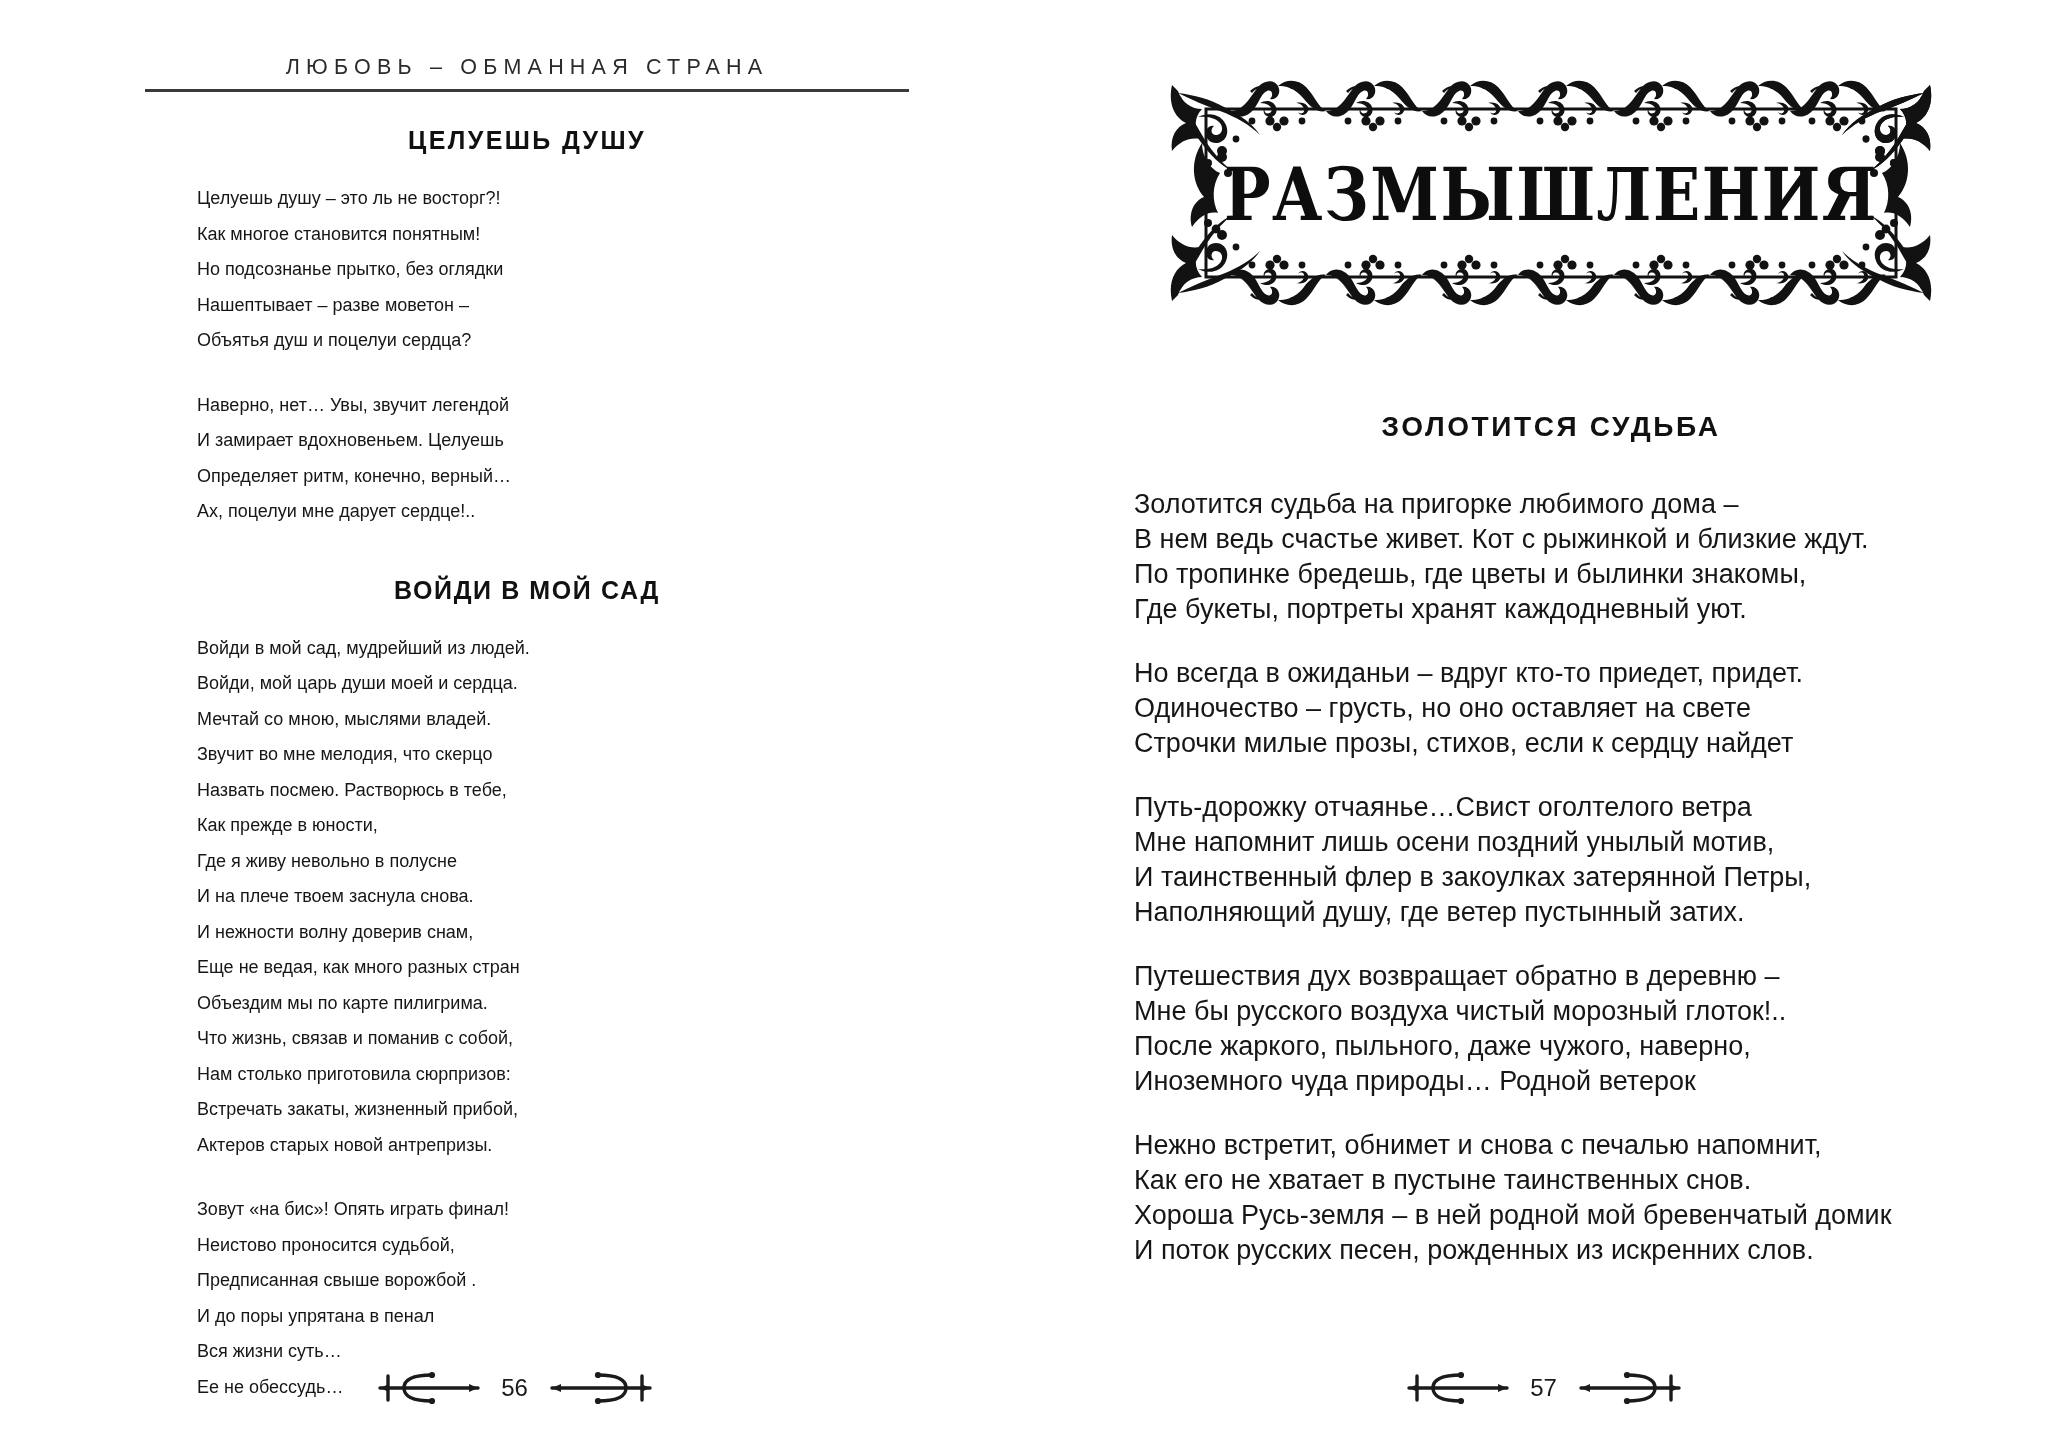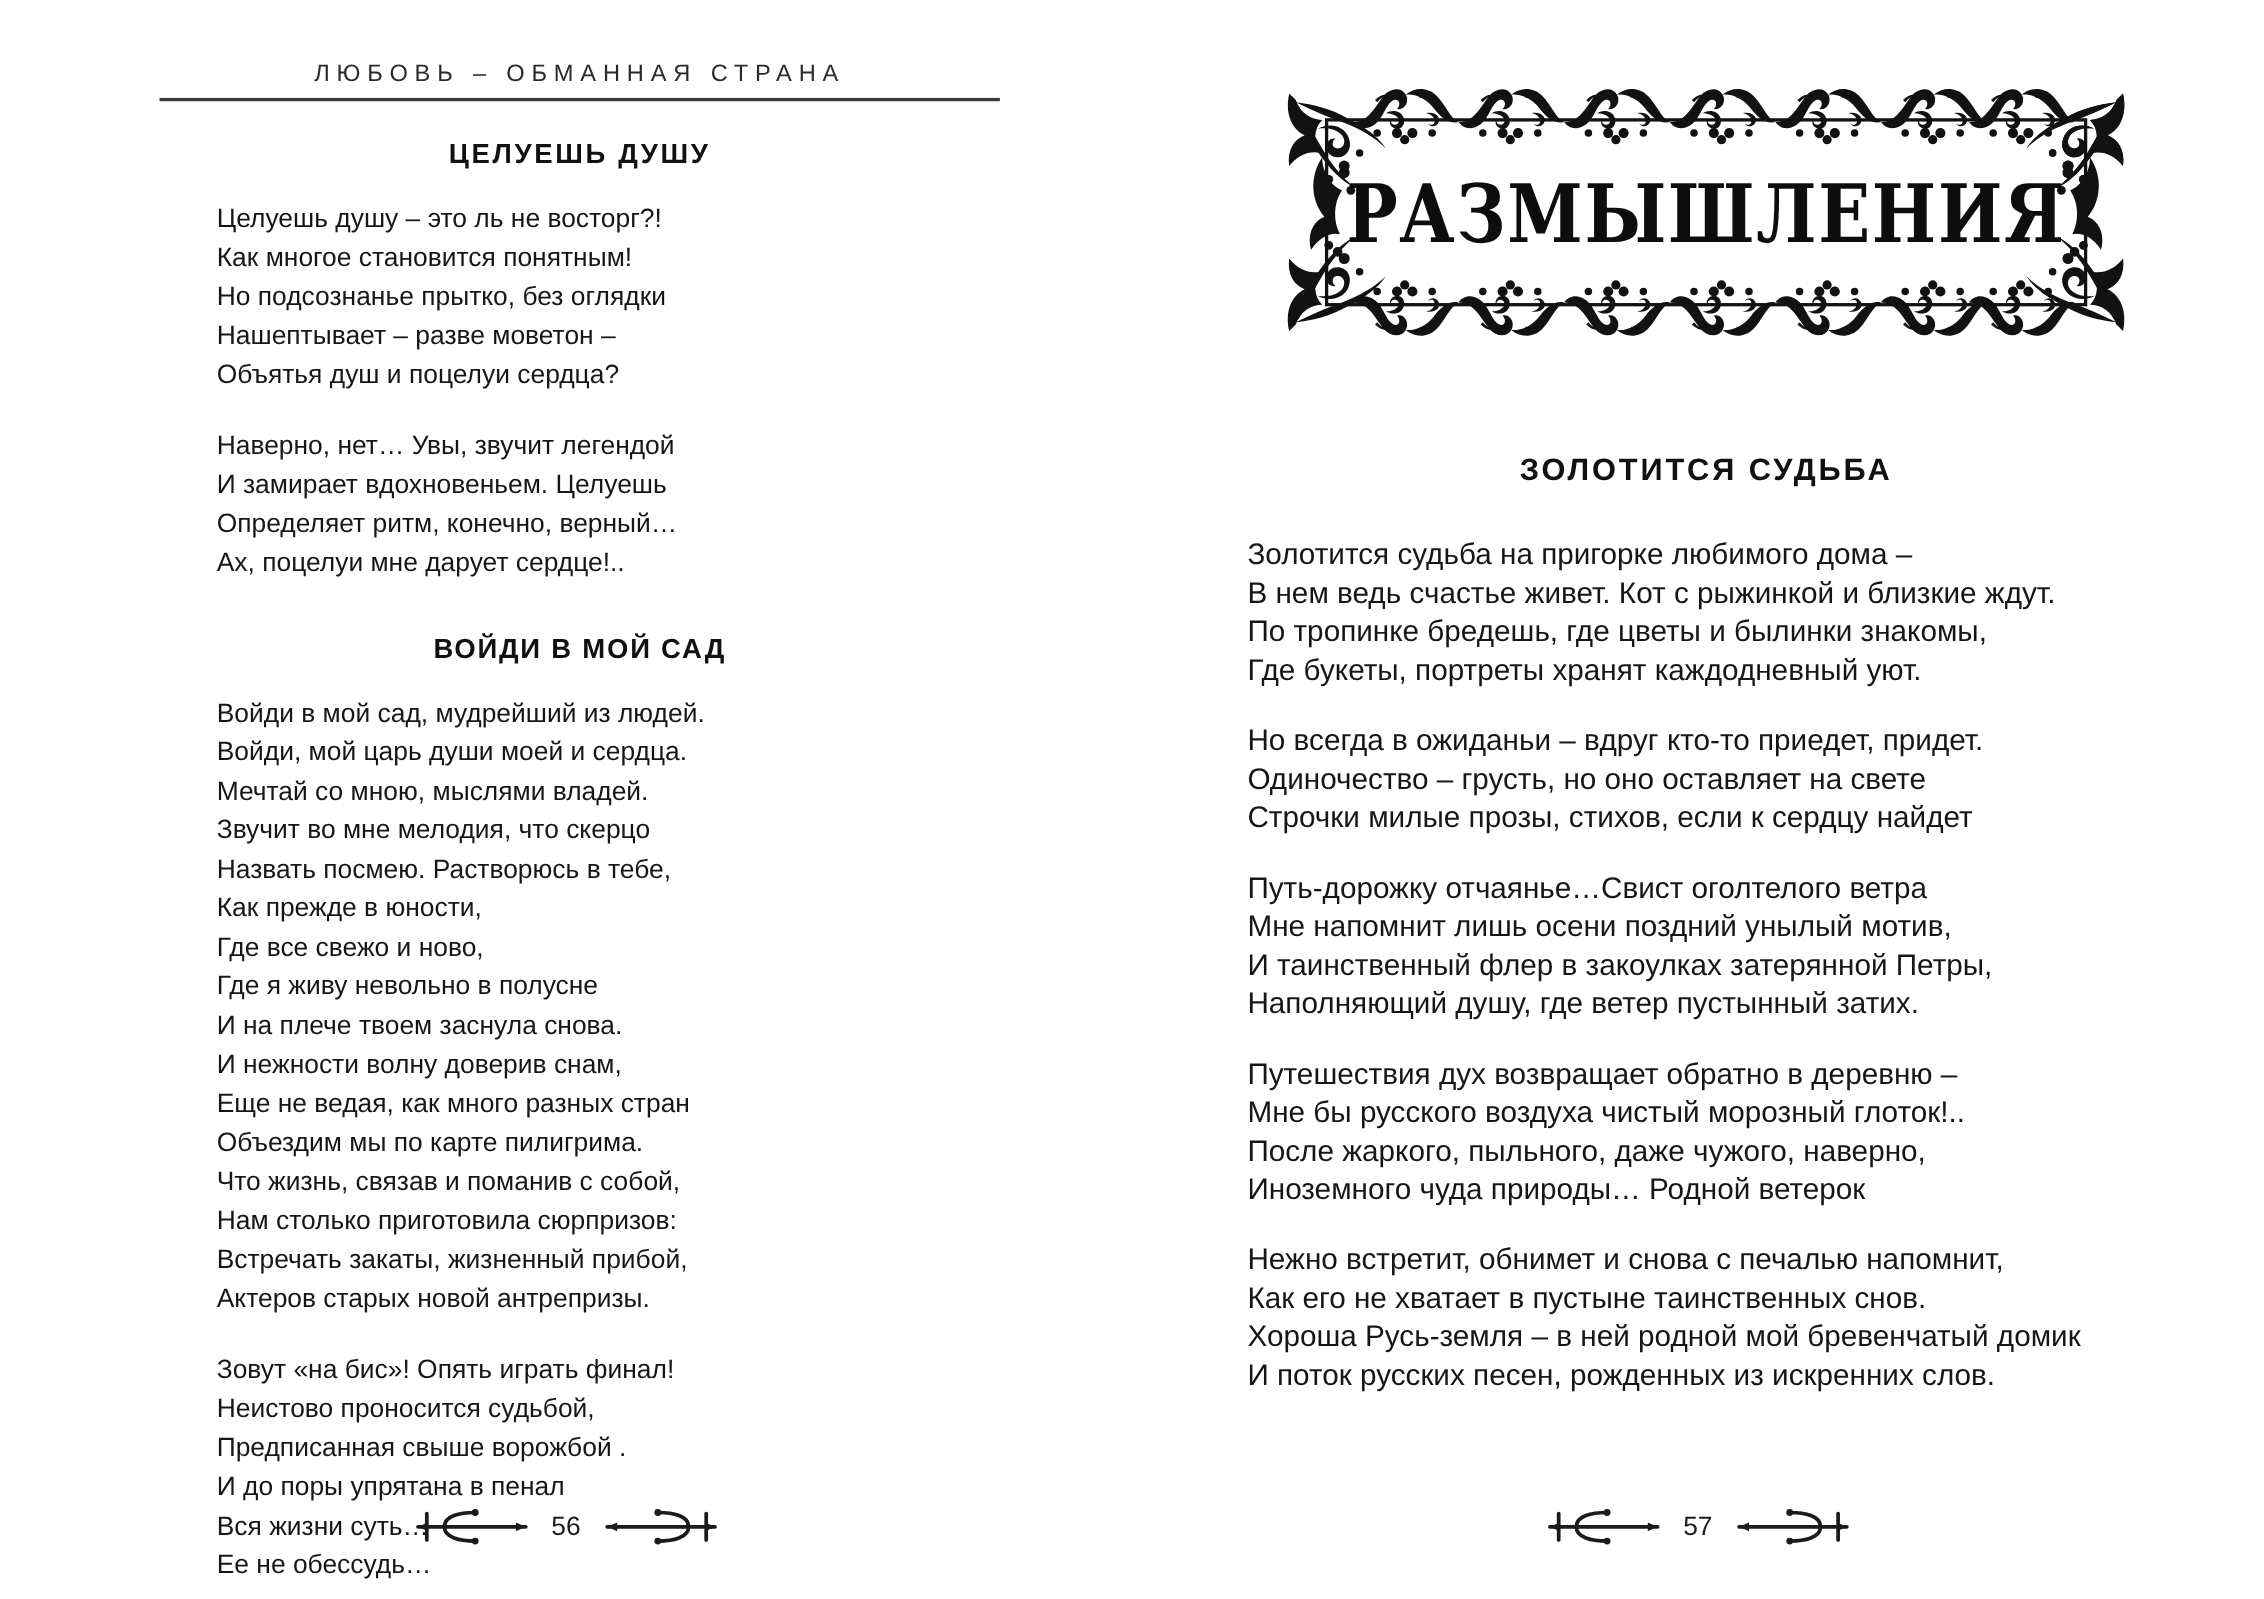--- a/index.html
+++ b/index.html
@@ -63,21 +63,21 @@
     color: #111111;
     white-space: nowrap;
   }
   .poem-title.tight { letter-spacing: 1.6px; }
 
   .stanza {
     margin: 0 0 29px 0;
   }
   .stanza:last-child { margin-bottom: 0; }
   .line {
-    font-size: 24px;
+    font-size: 18px;
     line-height: 35.5px;
     white-space: nowrap;
     color: #161616;
   }
   .page-left .line { padding-left: 52px; }
   .page-right .line { font-size: 27px; line-height: 35px; }
 
   .poem-block { margin-bottom: 40px; }
   .poem-block.second { margin-top: 46px; }
 
@@ -159,21 +159,20 @@
     <div class="poem-block second">
       <h2 class="poem-title tight">ВОЙДИ В МОЙ САД</h2>
 
       <div class="stanza">
         <div class="line">Войди в мой сад, мудрейший из людей.</div>
         <div class="line">Войди, мой царь души моей и сердца.</div>
         <div class="line">Мечтай со мною, мыслями владей.</div>
         <div class="line">Звучит во мне мелодия, что скерцо</div>
         <div class="line">Назвать посмею. Растворюсь в тебе,</div>
         <div class="line">Как прежде в юности,</div>
-        <div class="line">Где все свежо и ново,</div>
         <div class="line">Где я живу невольно в полусне</div>
         <div class="line">И на плече твоем заснула снова.</div>
         <div class="line">И нежности волну доверив снам,</div>
         <div class="line">Еще не ведая, как много разных стран</div>
         <div class="line">Объездим мы по карте пилигрима.</div>
         <div class="line">Что жизнь, связав и поманив с собой,</div>
         <div class="line">Нам столько приготовила сюрпризов:</div>
         <div class="line">Встречать закаты, жизненный прибой,</div>
         <div class="line">Актеров старых новой антрепризы.</div>
       </div>

